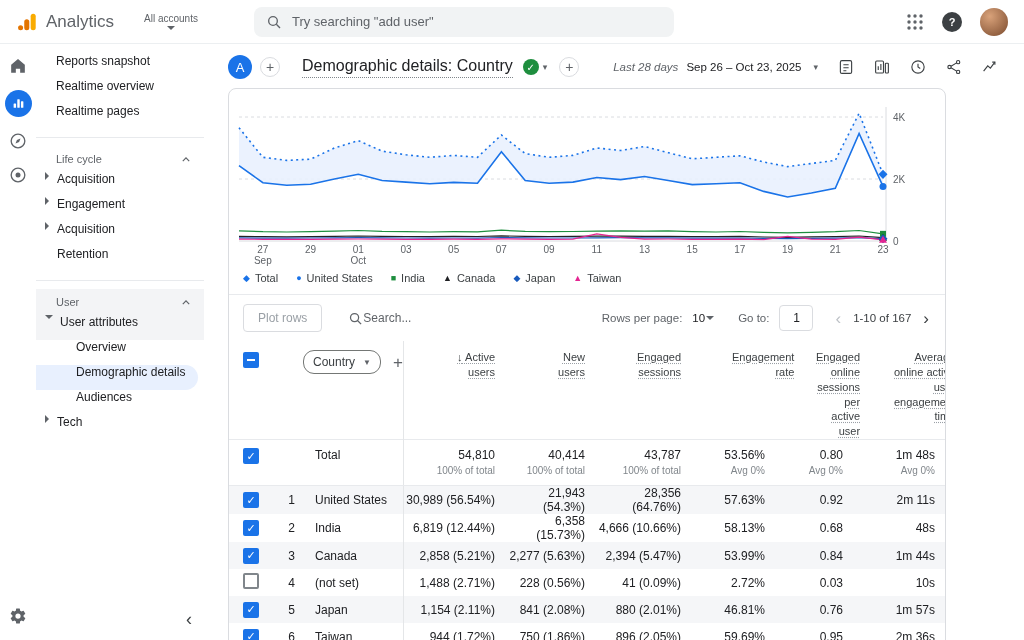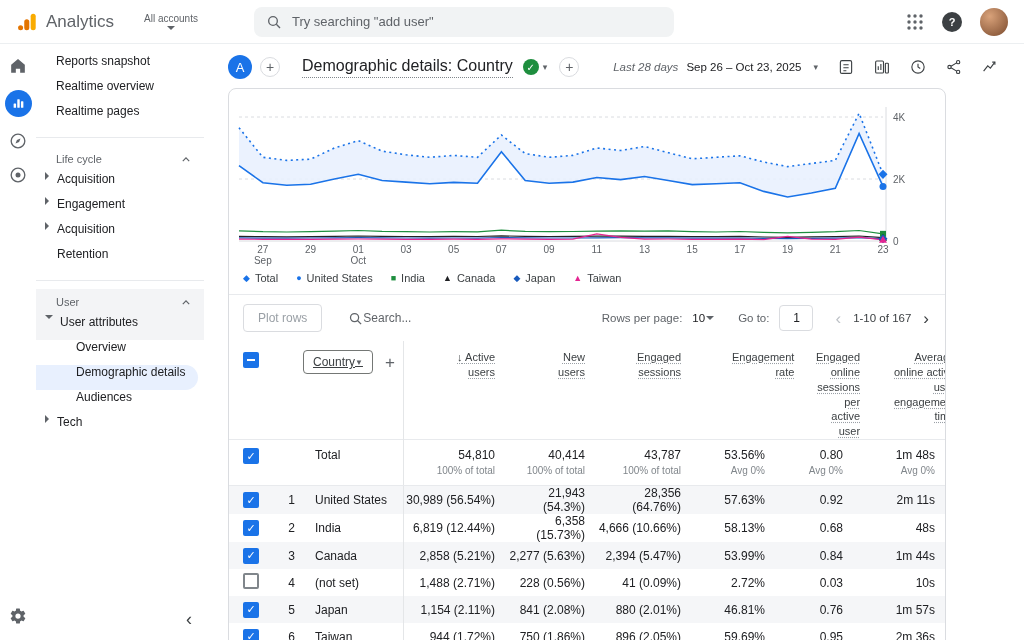--- a/index.html
+++ b/index.html
@@ -100,22 +100,22 @@
   .tbl{border-collapse:collapse;table-layout:fixed;width:718px;}
   .tbl td,.tbl th{font-weight:normal;}
   .thr th{vertical-align:top;padding-top:9px;height:80px;}
   .cbcell{text-align:center;}
   .cb{width:16px;height:16px;border-radius:2px;display:inline-flex;align-items:center;
     justify-content:center;cursor:pointer;font-size:11px;line-height:1;}
   .cb.checked,.cb.on{background:#1a73e8;color:#fff;}
   .cb.off{border:2px solid #80868b;background:#fff;}
   .cb .dash{width:8px;height:2px;background:#fff;display:block;}
   .dimwrap{display:flex;align-items:center;gap:12px;}
-  .dim-chip{display:inline-flex;align-items:center;border:1px solid #747775;background:#fff;
-    border-radius:4px;padding:4px 9px;font-size:12px;color:#3c4043;font-family:inherit;cursor:pointer;text-decoration:underline;}
+  .dim-chip{display:inline-flex;align-items:center;gap:8px;border:1px solid #747775;background:#fff;
+    border-radius:11px;padding:4px 9px;font-size:12px;color:#3c4043;font-family:inherit;cursor:pointer;}
   .chip-caret{font-size:8px;color:#5f6368;}
   .dim-add{border:none;background:none;font-size:17px;color:#5f6368;cursor:pointer;line-height:1;}
   .met{text-align:right;padding-right:12px;}
   .mh{display:inline-block;font-size:11px;color:#3c4043;line-height:1.35;text-align:right;
     text-decoration:underline dotted #9aa0a6;text-underline-offset:2px;cursor:pointer;margin-left:39px;}
   .sort{font-size:11px;}
   .sep{border-left:1px solid #e4e6e8;}
   .total td{border-top:1px solid #e8eaed;border-bottom:1px solid #e8eaed;vertical-align:top;
     padding:8px 0 9px;}
   .total .lab{padding-left:12px;font-size:12px;}

